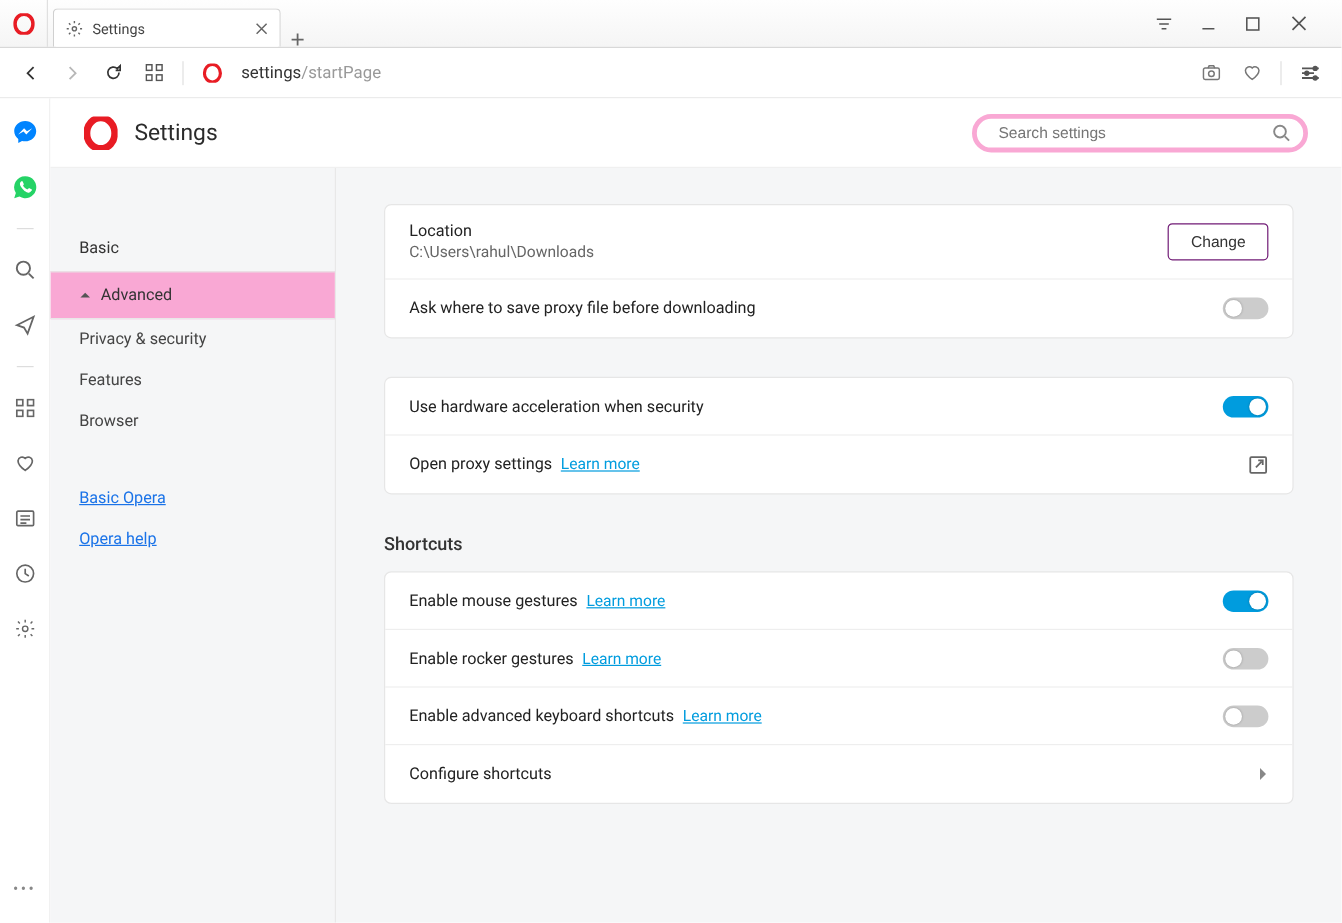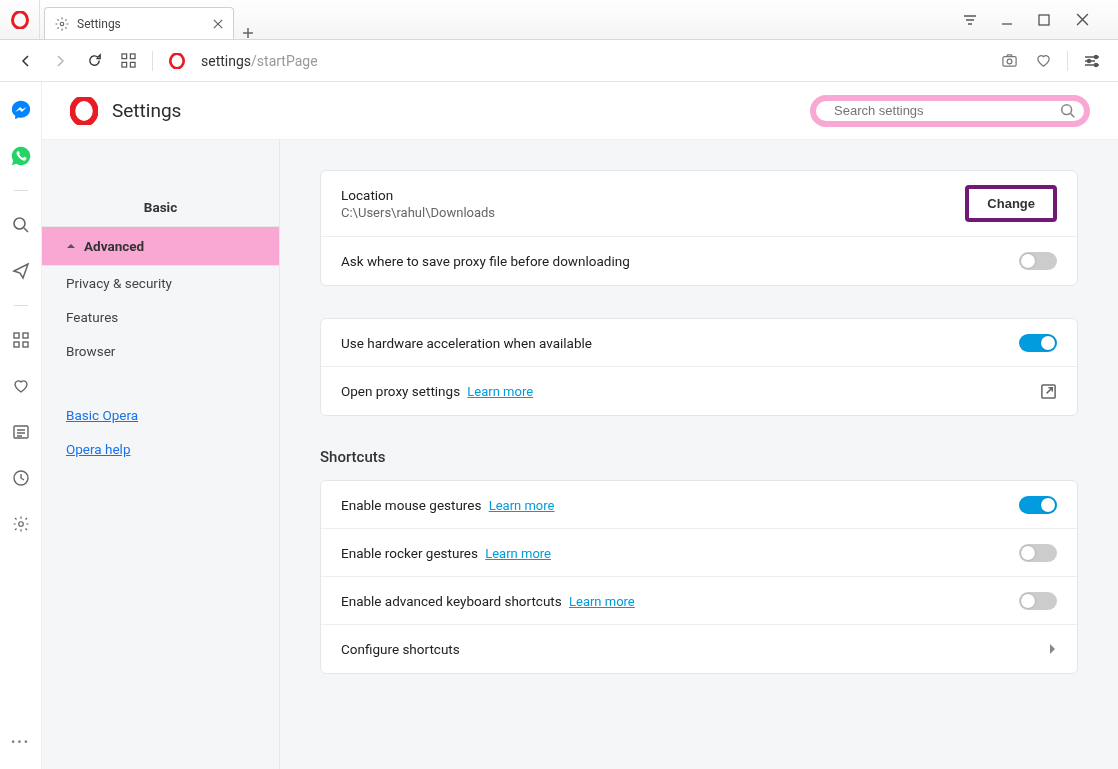--- a/index.html
+++ b/index.html
@@ -114,21 +114,21 @@
   }
   .settings-header .logo { }
   .settings-header h1 { font-size: 19px; font-weight: 400; color: #2b2b2b; flex: 1; }
   .search-wrap {
     width: 280px;
     position: relative;
   }
   .search-wrap input {
     width: 100%;
     height: 32px;
-    border: 6px solid #f9a8d4;
+    border: 4px solid #f9a8d4;
     border-radius: 16px;
     padding: 0 40px 0 18px;
     font-size: 13px;
     color: #0369a1;
     outline: none;
   }
   .search-wrap .mag {
     position: absolute;
     right: 14px;
     top: 50%;
@@ -145,24 +145,23 @@
 
   .nav-pane {
     width: 238px;
     background: #f5f6f7;
     border-right: 1px solid #e8e8e8;
     padding-top: 48px;
   }
   .nav-item {
     padding: 11px 24px;
     color: #333;
-    font-weight: 700;
+    font-weight: 400;
     font-size: 13.5px;
     cursor: pointer;
-    text-align: center;
   }
   .nav-item.expandable {
     display: flex;
     align-items: center;
     gap: 8px;
   }
   .nav-item.active {
     background: #f9a8d4;
     border: 1px solid #e8e8e8;
     border-left: none;
@@ -212,28 +211,27 @@
     border-bottom: 1px solid #eee;
     min-height: 48px;
   }
   .row:last-child { border-bottom: none; }
   .row-main { flex: 1; }
   .row-label { font-size: 13.5px; color: #222; }
   .row-sub { font-size: 13px; color: #666; margin-top: 2px; }
   .row-learn { color: #009cde; text-decoration: underline; cursor: pointer; margin-left: 4px; }
 
   .btn {
-    border: 4px solid #701a75;
+    border: 1px solid #701a75;
     background: #fff;
     border-radius: 4px;
     padding: 7px 18px;
     font-size: 13px;
     cursor: pointer;
     color: #333;
-    font-weight: bold;
   }
   .toggle {
     width: 38px;
     height: 18px;
     border-radius: 9px;
     background: #ccc;
     position: relative;
     cursor: pointer;
   }
   .toggle::after {
@@ -482,21 +480,21 @@
               </div>
               <div class="toggle"></div>
             </div>
           </div>
         </div>
 
         <div class="section-group">
           <div class="card">
             <div class="row">
               <div class="row-main">
-                <span class="row-label">Use hardware acceleration when available</span>
+                <span class="row-label">Use hardware acceleration when security</span>
               </div>
               <div class="toggle on"></div>
             </div>
             <div class="row">
               <div class="row-main">
                 <span class="row-label">Open proxy settings</span>
                 <a class="row-learn">Learn more</a>
               </div>
               <span class="ext-ic">
                 <svg width="17" height="17" viewBox="0 0 18 18" fill="none" stroke="#666" stroke-width="1.6">

